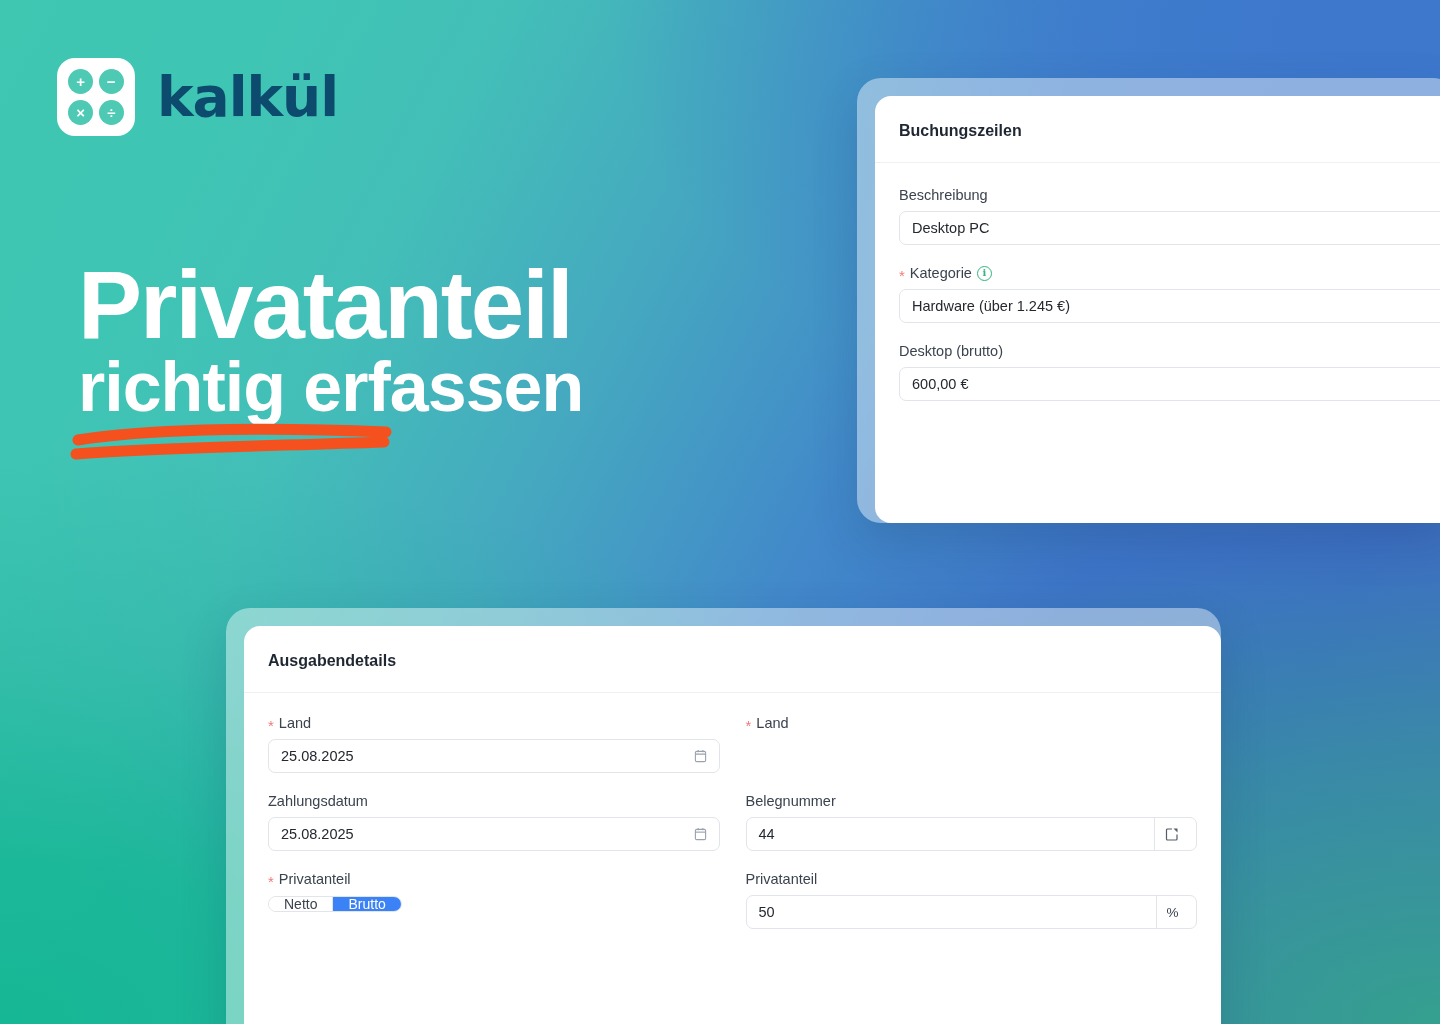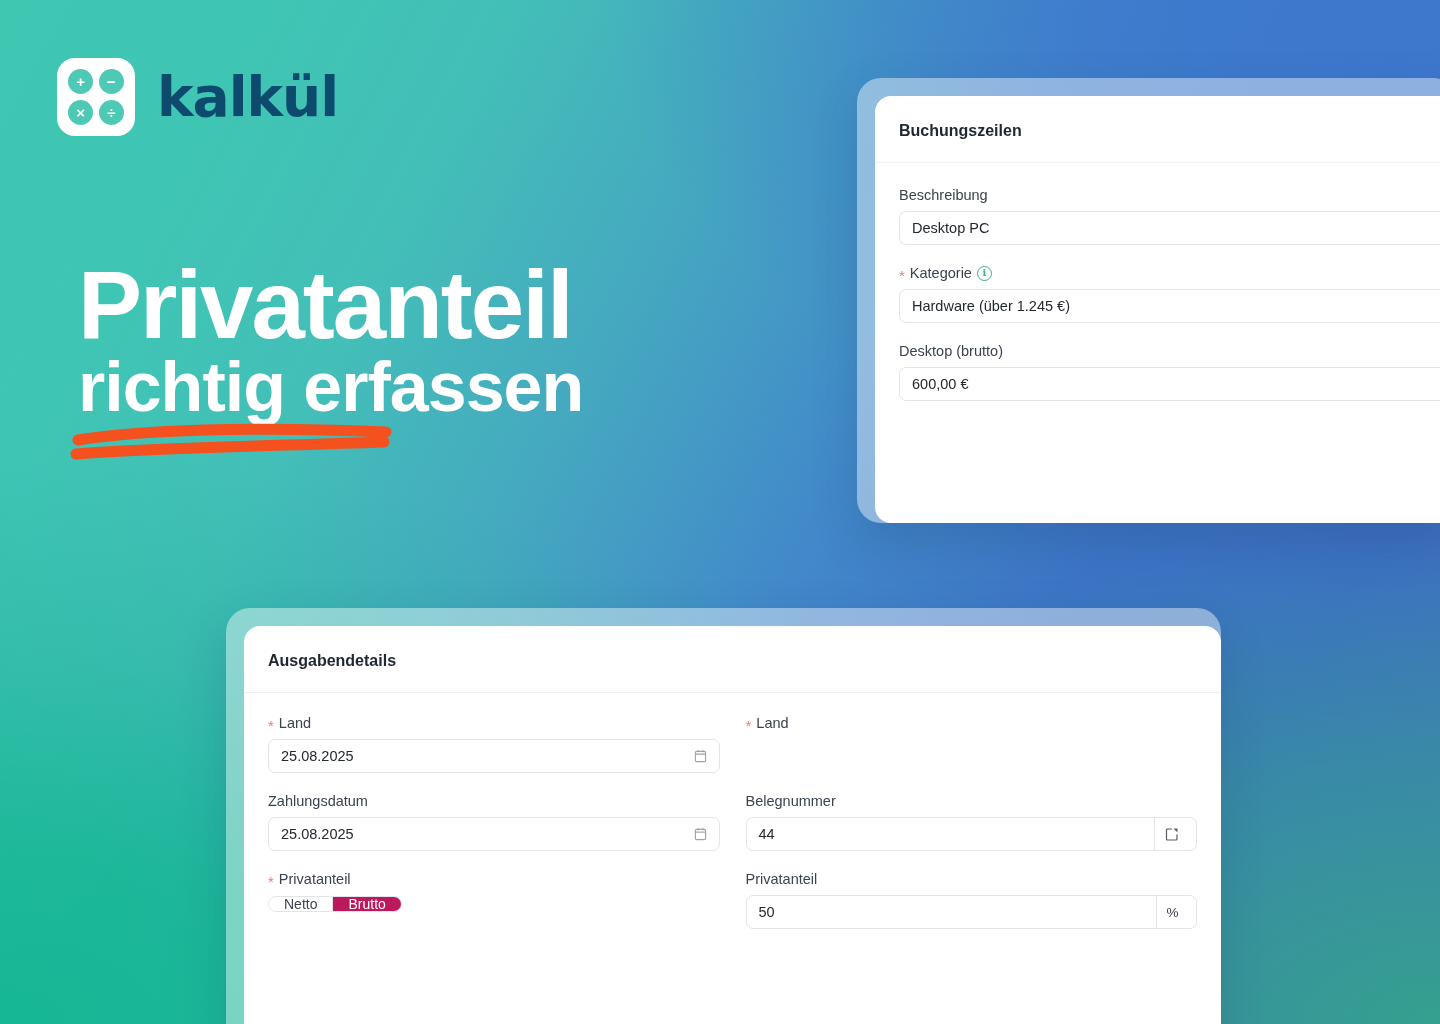--- a/index.html
+++ b/index.html
@@ -123,21 +123,21 @@
   }
   .flag i { display:block; height:33.33%; width:100%; }
   .flag i:nth-child(1),.flag i:nth-child(3){ background:#ed2939; }
   .flag i:nth-child(2){ background:#fff; }
 
   .seg-group { display:inline-flex; border:1px solid #e1e4e8; border-radius:11px; overflow:hidden; height:16px; }
   .seg {
     padding:0 15px; display:flex; align-items:center; font-size:14px;
     color:#3b434f; background:#fff; cursor:pointer;
   }
-  .seg.active { background:#be185d; color:#fff; }
+  .seg.active { background:#3b82f6; color:#fff; }
   .seg + .seg { border-left:1px solid #e1e4e8; }
 
   .pct-box {
     width:32px; height:100%; border-left:1px solid #e1e4e8;
     display:flex; align-items:center; justify-content:center;
     font-size:13.5px; color:#3b434f; margin-left:auto;
   }
   .input.with-suffix { padding-right:8px; }
   .edit-box {
     width:34px; height:100%; border-left:1px solid #e1e4e8;

